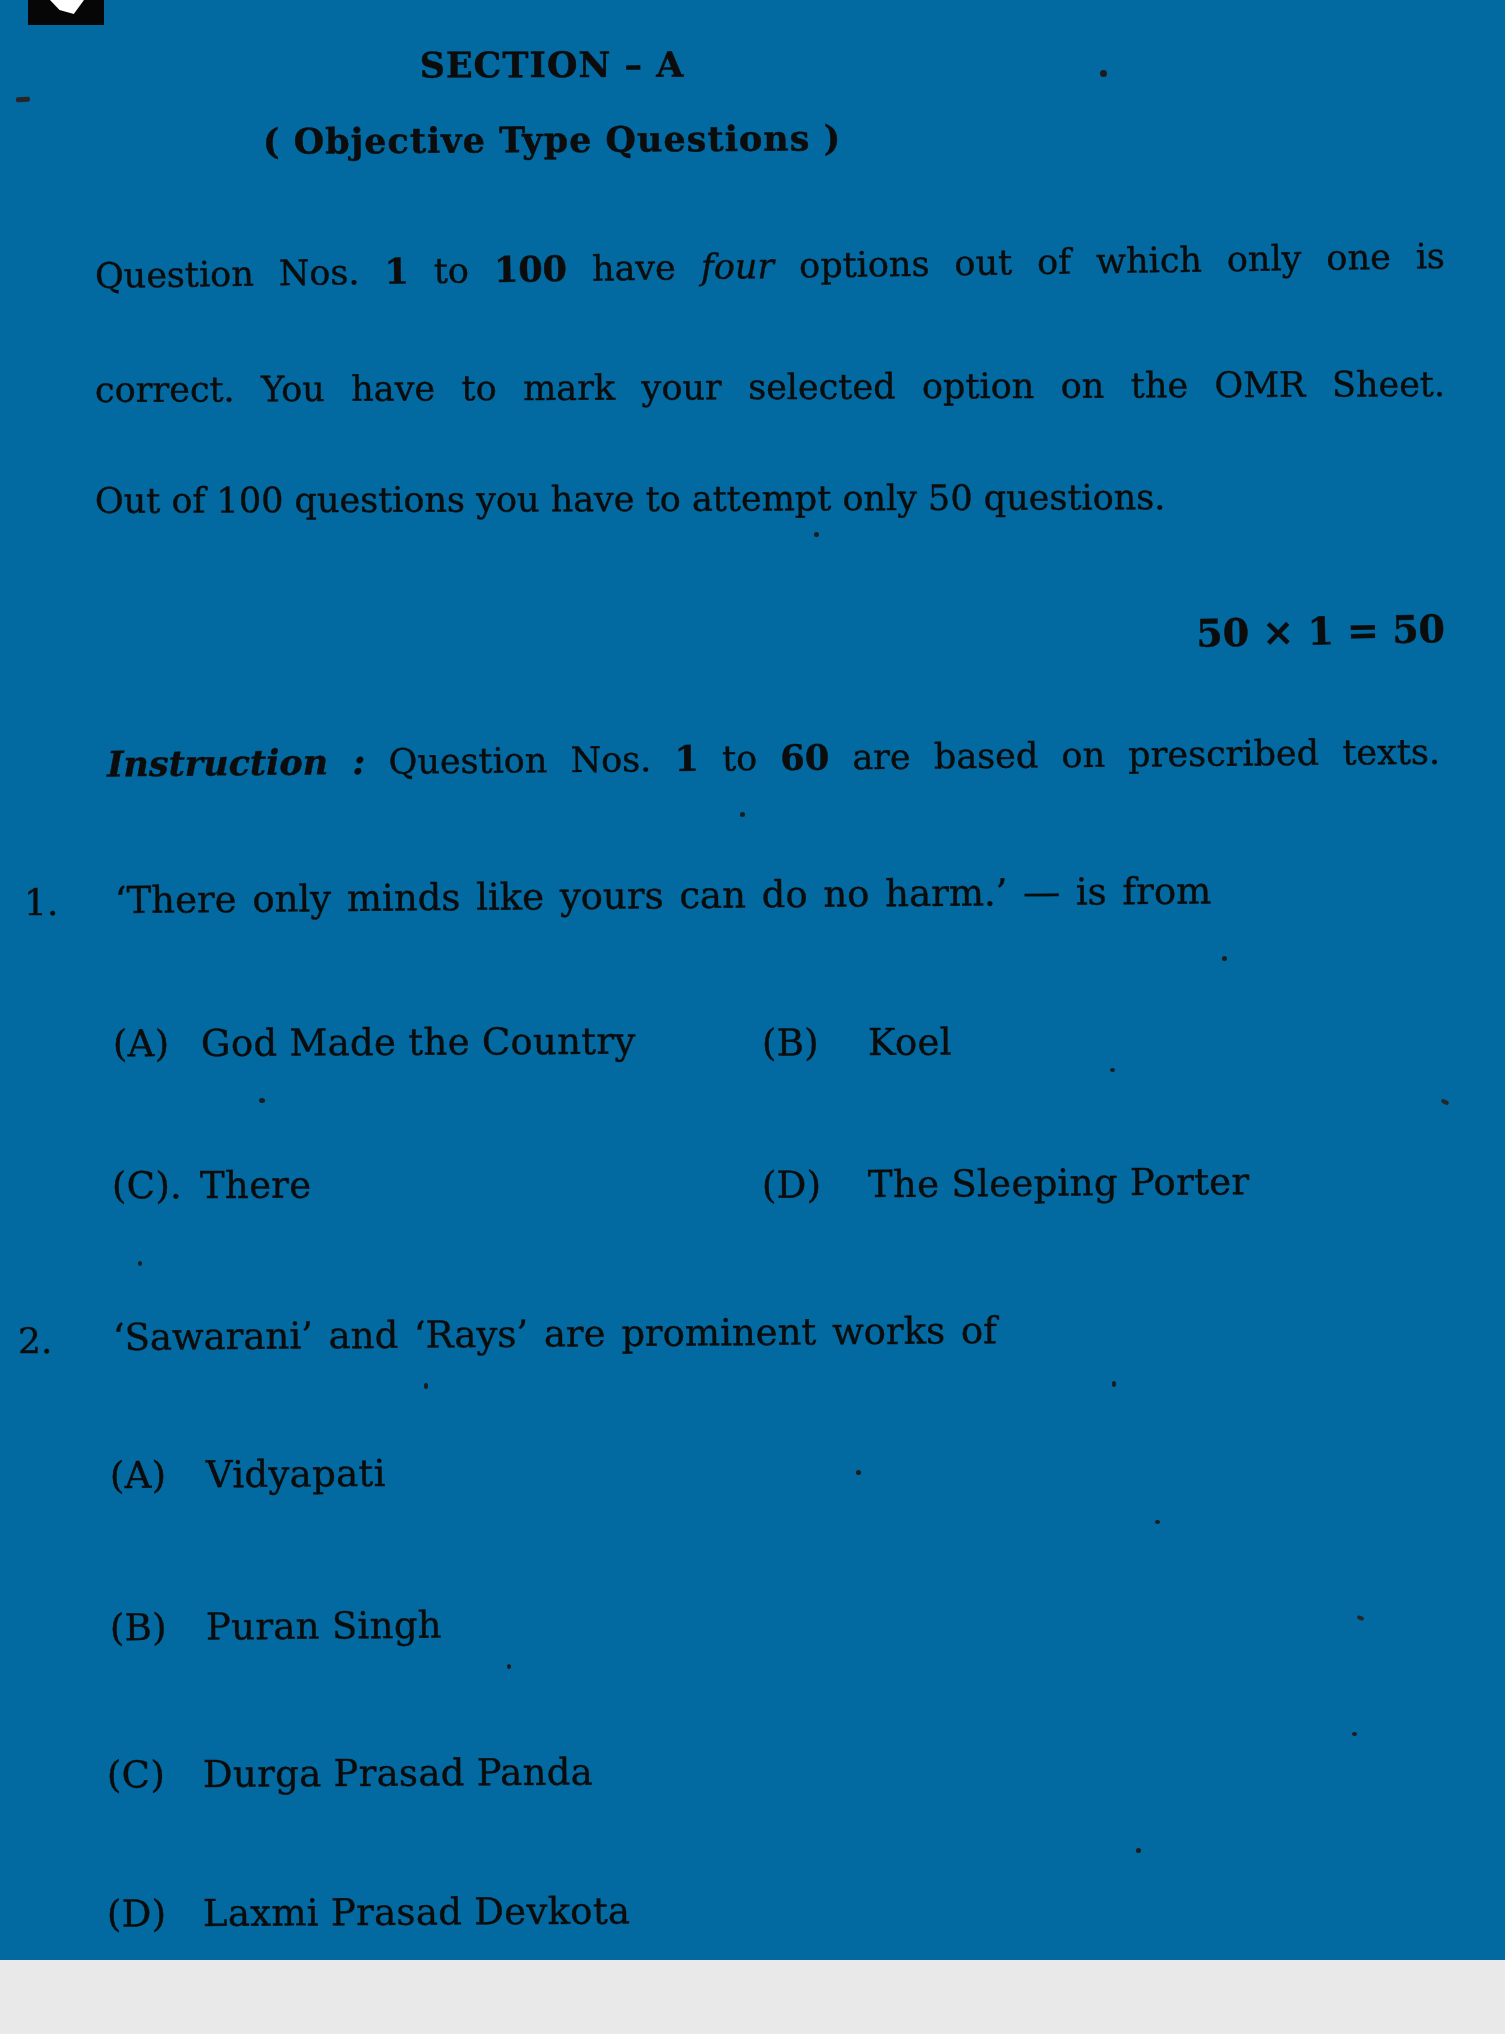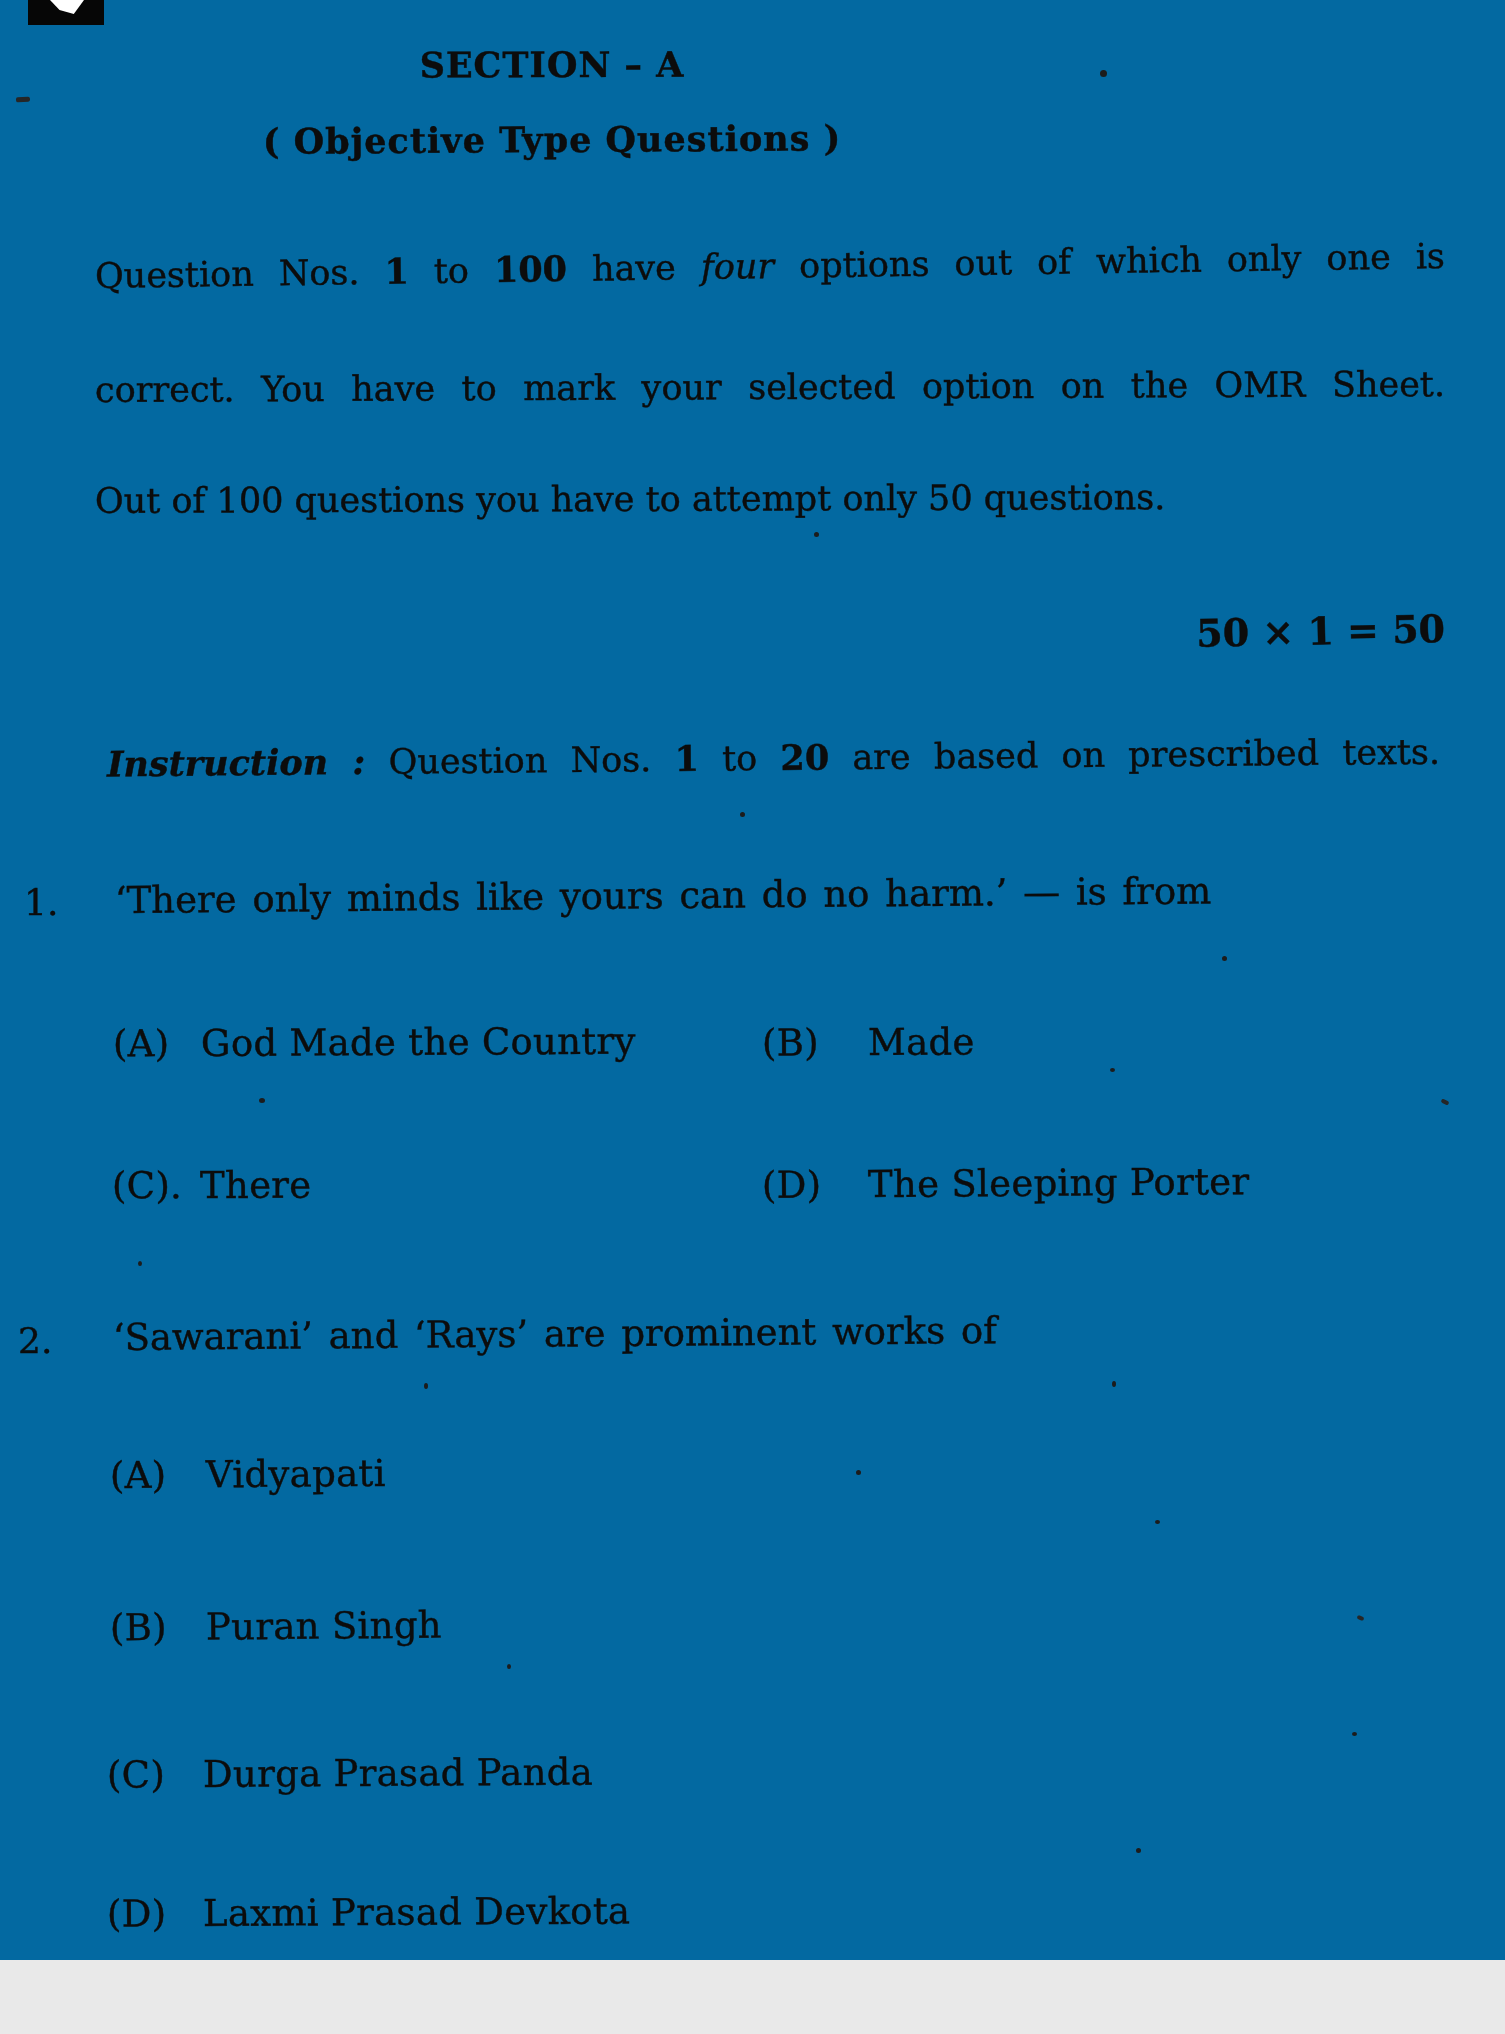--- a/index.html
+++ b/index.html
@@ -62,34 +62,34 @@
   <div class="speck" style="left:1100px;top:70px;width:7px;height:7px;"></div>
   <div class="abs headline center" style="left:92px;top:119px;width:920px;transform:rotate(-.35deg);">( Objective Type Questions )</div>
 
   <div class="wrap bodyline justify" style="left:95px;top:255px;width:1350px;transform:rotate(-.85deg);transform-origin:left center;"><span>Question Nos. </span><span class="seg-b">1</span><span> to </span><span class="seg-b">100</span><span> have </span><span class="seg-i">four</span><span> options out of which only one is</span></div>
   <div class="wrap bodyline justify" style="left:95px;top:366px;width:1350px;transform:rotate(-.25deg);"><span>correct. You have to mark your selected option on the OMR Sheet.</span></div>
   <div class="abs bodyline" style="left:95px;top:478px;transform:rotate(-.2deg);"><span>Out of 100 questions you have to attempt only 50 questions.</span></div>
   <div class="speck" style="left:814px;top:532px;width:5px;height:5px;"></div>
 
   <div class="abs marks" style="left:1095px;top:606px;width:350px;transform:rotate(-1.1deg);transform-origin:right center;">50 × 1 = 50</div>
 
-  <div class="wrap bodyline justify" style="left:107px;top:737px;width:1333px;transform:rotate(-.55deg);"><span class="seg-bi">Instruction :</span><span> Question Nos. </span><span class="seg-b">1</span><span> to </span><span class="seg-b">20</span><span> are based on prescribed texts.</span></div>
+  <div class="wrap bodyline justify" style="left:107px;top:737px;width:1333px;transform:rotate(-.55deg);"><span class="seg-bi">Instruction :</span><span> Question Nos. </span><span class="seg-b">1</span><span> to </span><span class="seg-b">60</span><span> are based on prescribed texts.</span></div>
   <div class="speck" style="left:740px;top:812px;width:5px;height:5px;"></div>
 
   <div class="abs qnum" style="left:24px;top:882px;">1.</div>
   <div class="abs qtext" style="left:115px;top:879px;transform:rotate(-.5deg);transform-origin:left bottom;">‘There only minds like yours can do no harm.’ — is from</div>
   <div class="speck" style="left:1222px;top:956px;width:5px;height:5px;"></div>
 
   <div class="abs opt gap-sm" style="left:113px;top:1021px;transform:rotate(-.3deg);">
     <span class="lbl">(A)</span>
     <span class="txt">God Made the Country</span>
   </div>
   <div class="abs opt gap-lg" style="left:762px;top:1021px;transform:rotate(-.3deg);">
     <span class="lbl">(B)</span>
-    <span class="txt">Made</span>
+    <span class="txt">Koel</span>
   </div>
   <div class="speck" style="left:1110px;top:1068px;width:5px;height:4px;"></div>
   <div class="speck" style="left:259px;top:1098px;width:6px;height:5px;"></div>
 
   <div class="abs opt gap-sm" style="left:112px;top:1164px;transform:rotate(-.2deg);">
     <span class="lbl">(C).</span>
     <span class="txt">There</span>
   </div>
   <div class="abs opt gap-lg" style="left:762px;top:1162px;transform:rotate(-.45deg);">
     <span class="lbl">(D)</span>

